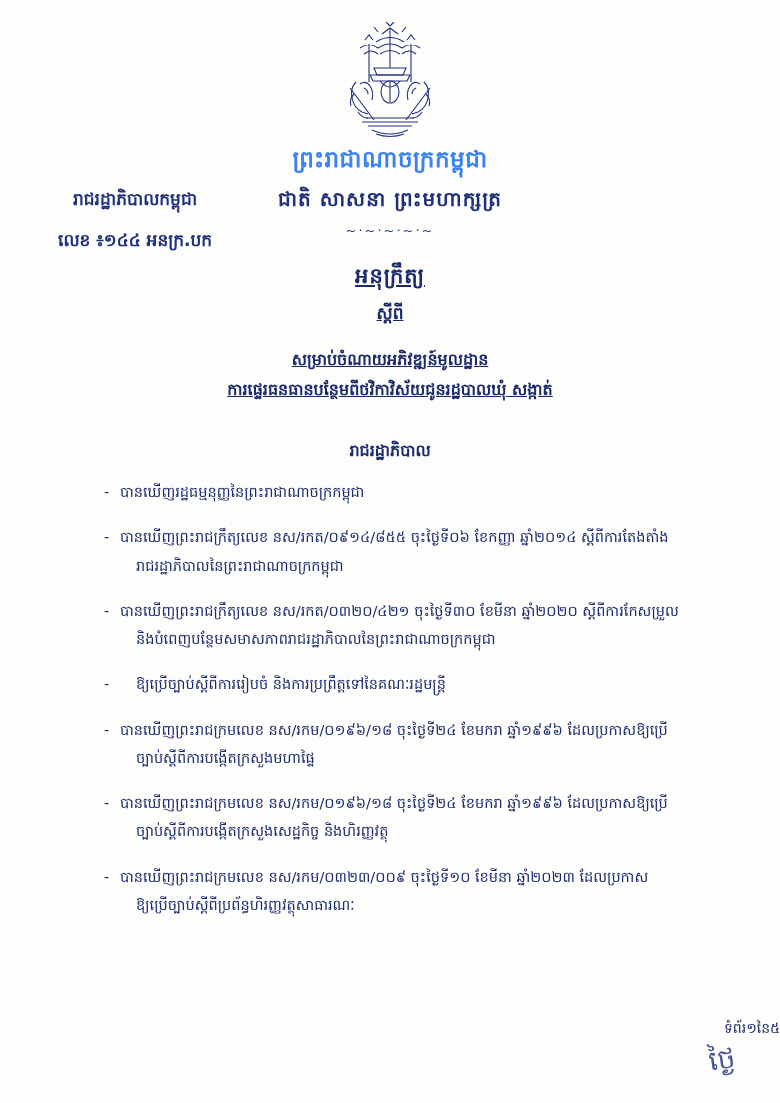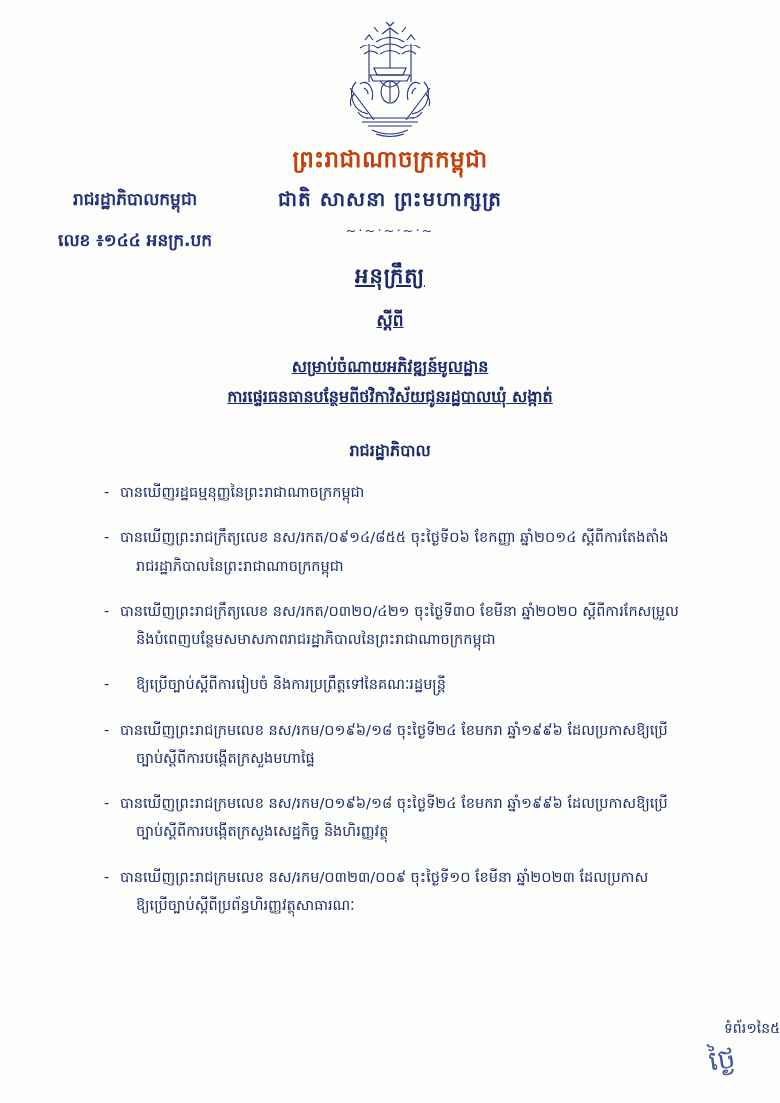--- a/index.html
+++ b/index.html
@@ -39,21 +39,21 @@
   .kingdom {
     position: absolute;
     top: 145px;
     left: 0;
     width: 100%;
     text-align: center;
   }
   .kingdom .line1 {
     font-size: 23px;
     letter-spacing: .5px;
-    color: #c2410c;
+    color: #3b82f6;
     font-weight: 700;
   }
   .kingdom .line2 {
     font-size: 20px;
     margin-top: 8px;
     color: #20307a;
     font-weight: 700;
     letter-spacing: 1px;
   }
   .kingdom .divider {
@@ -92,21 +92,21 @@
     text-decoration: underline;
   }
   .decree .anukret {
     font-size: 21px;
     font-weight: 700;
     letter-spacing: 1px;
   }
   .decree .stipi {
     font-size: 17px;
     font-weight: 700;
-    margin-top: 16px;
+    margin-top: 9px;
   }
   .decree .subject {
     font-size: 16px;
     font-weight: 700;
     margin-top: 18px;
     line-height: 1.9;
   }
 
   
   .rgc {

